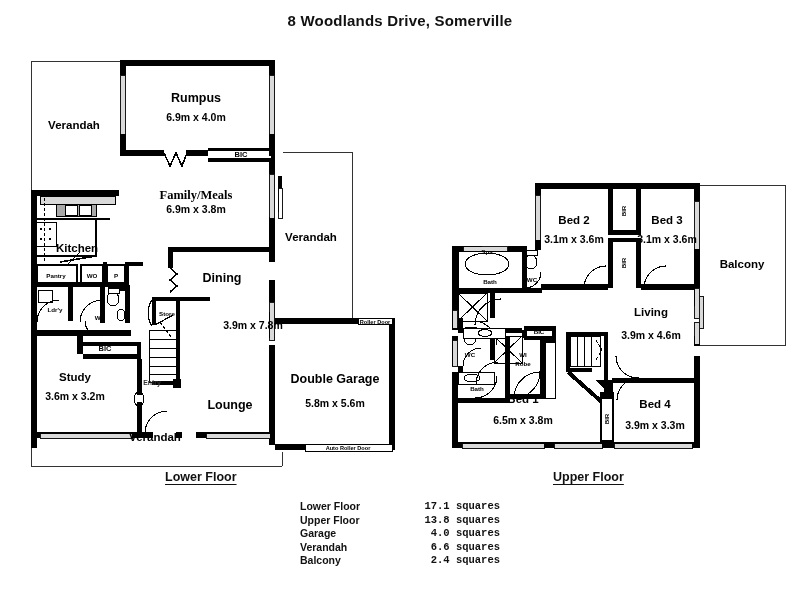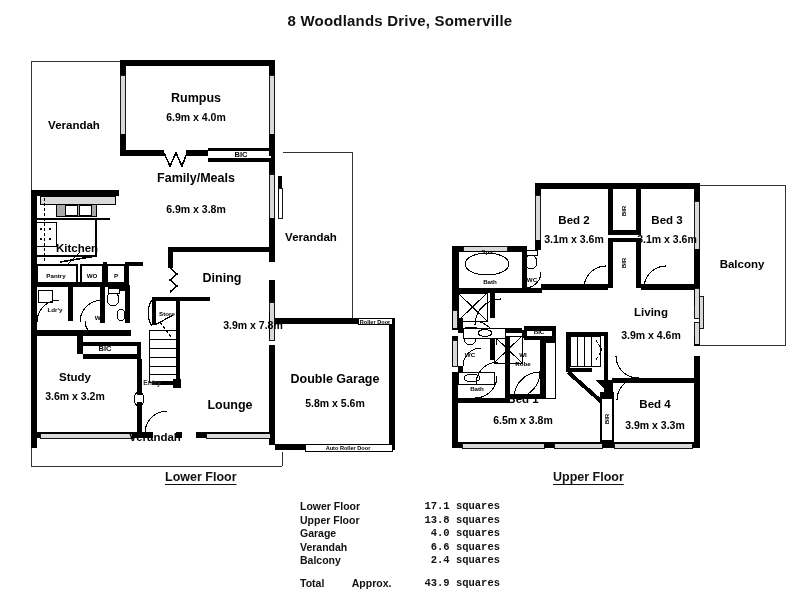--- a/index.html
+++ b/index.html
@@ -422,21 +422,21 @@
 
   </svg>
 
   <div class="lbl room ctr" style="left:74px;top:126px;">Verandah</div>
 
   <div class="lbl roombig ctr" style="left:196px;top:98px;">Rumpus</div>
   <div class="lbl dim ctr" style="left:196px;top:117px;">6.9m x 4.0m</div>
 
   <div class="lbl small ctr" style="left:241px;top:155px;">BIC</div>
 
-  <div class="lbl roombig ctr" style="left:196px;top:178px;">Family/Meals</div>
+  <div class="lbl roombig ctr" style="left:196px;top:195px;font-family:Liberation Serif, serif;">Family/Meals</div>
   <div class="lbl dim ctr" style="left:196px;top:209px;">6.9m x 3.8m</div>
 
   <div class="lbl room ctr" style="left:77px;top:249px;">Kitchen</div>
   <div class="lbl tiny ctr" style="left:56px;top:276px;">Pantry</div>
   <div class="lbl tiny ctr" style="left:92px;top:276px;">WO</div>
   <div class="lbl tiny ctr" style="left:116px;top:276px;">P</div>
 
   <div class="lbl tiny ctr" style="left:55px;top:310px;">Ldr'y</div>
   <div class="lbl tiny ctr" style="left:100px;top:318px;">WC</div>
 
@@ -514,25 +514,17 @@
           <td class="lab">Verandah</td>
           <td class="val">6.6 squares</td>
         </tr>
         <tr>
           <td class="lab">Balcony</td>
           <td class="val">2.4 squares</td>
         </tr>
         <tr class="spacer">
             <td colspan="2"></td>
           </tr>
-        <tr>
-          <td class="lab">
-            <span>Total</span>
-            <span style="display:inline-block;width:22px;"></span>
-            <span>Approx.</span>
-          </td>
-          <td class="val">43.9 squares</td>
-        </tr>
       </tbody>
     </table>
   </div>
 
 </div>
 
 </body></html>

